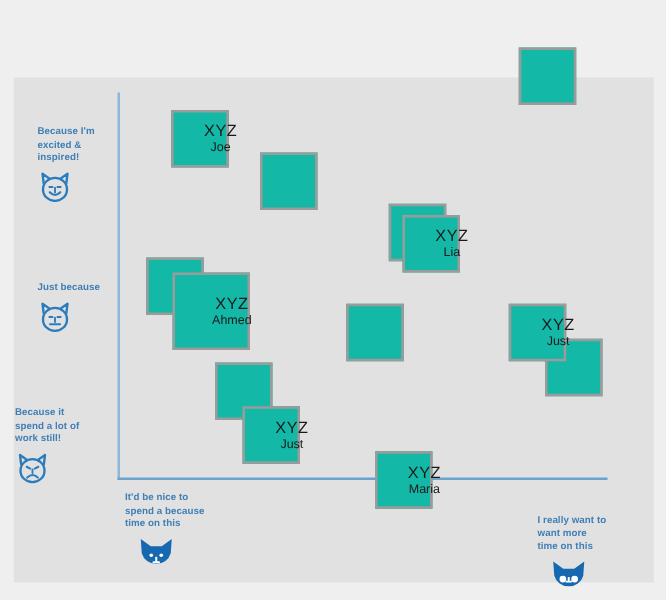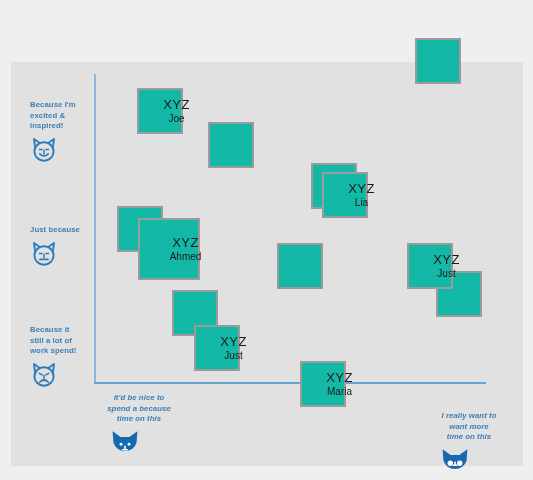--- a/index.html
+++ b/index.html
@@ -61,21 +61,21 @@
   
   .anno {
     position: absolute;
     color: #3f7fb5;
     font-size: 7.8px;
     line-height: 10.5px;
     font-weight: 700;
     letter-spacing: 0.05px;
   }
   .anno.left { text-align: left; width: 62px; }
-  .anno.bot  { text-align: center; width: 78px; font-style: italic; }
+  .anno.bot  { text-align: left; width: 78px; }
   .anno .catwrap { margin-top: 4px; display: block; }
   svg { display: block; }
 </style>
 </head>
 <body>
 
 <div id="stage">
 
   <div id="canvas"></div>
 
@@ -103,24 +103,24 @@
       <svg width="28" height="27" viewBox="0 0 28 27">
         <path d="M5 11 L4 3 L10.5 7.5 M23 11 L24 3 L17.5 7.5" fill="none" stroke="#2c7cbc" stroke-width="1.9" stroke-linejoin="round"></path>
         <ellipse cx="14" cy="15.5" rx="9.6" ry="9.2" fill="none" stroke="#2c7cbc" stroke-width="1.9"></ellipse>
         <path d="M9.5 13.5 L12 13.5 M16 13.5 L18.5 13.5" stroke="#2c7cbc" stroke-width="1.6" stroke-linecap="round"></path>
         <path d="M14 14.2 L14 17.6" stroke="#2c7cbc" stroke-width="1.5" stroke-linecap="round"></path>
         <path d="M10 19.4 L18 19.4" stroke="#2c7cbc" stroke-width="1.7" stroke-linecap="round"></path>
       </svg>
     </span>
   </div>
 
-  <div class="anno left" style="left:30px; top:325px; width:62px;">
+  <div class="anno left" style="left:12px; top:325px; width:62px;">
     <div>Because it</div>
-    <div>still a lot of</div>
-    <div>work spend!</div>
+    <div>spend a lot of</div>
+    <div>work still!</div>
     <span class="catwrap">
       <svg width="28" height="27" viewBox="0 0 28 27">
         <path d="M5 11 L4 3 L10.5 7.5 M23 11 L24 3 L17.5 7.5" fill="none" stroke="#2c7cbc" stroke-width="1.9" stroke-linejoin="round"></path>
         <ellipse cx="14" cy="15.5" rx="9.6" ry="9.2" fill="none" stroke="#2c7cbc" stroke-width="1.9"></ellipse>
         <path d="M9.3 12.4 L12.2 13.9 M18.7 12.4 L15.8 13.9" stroke="#2c7cbc" stroke-width="1.6" stroke-linecap="round"></path>
         <path d="M14 14.6 L14 17.4" stroke="#2c7cbc" stroke-width="1.5" stroke-linecap="round"></path>
         <path d="M9.8 21 Q14 17 18.2 21" fill="none" stroke="#2c7cbc" stroke-width="1.7" stroke-linecap="round"></path>
       </svg>
     </span>
   </div>

